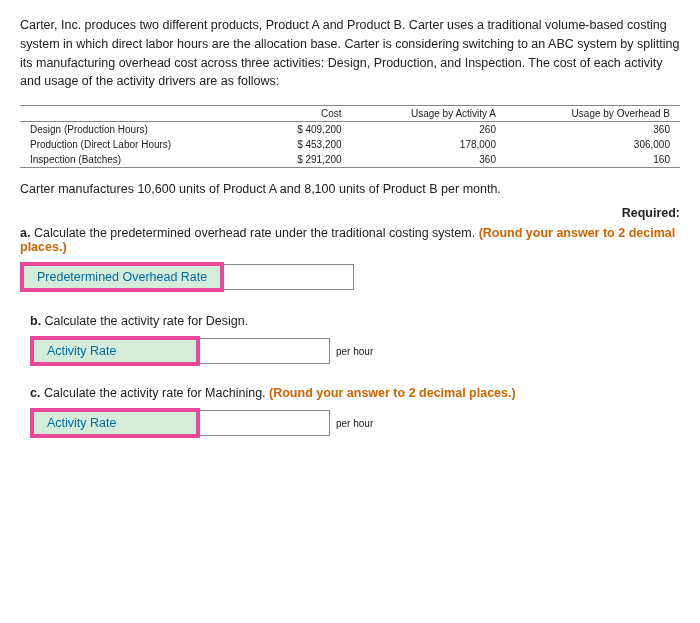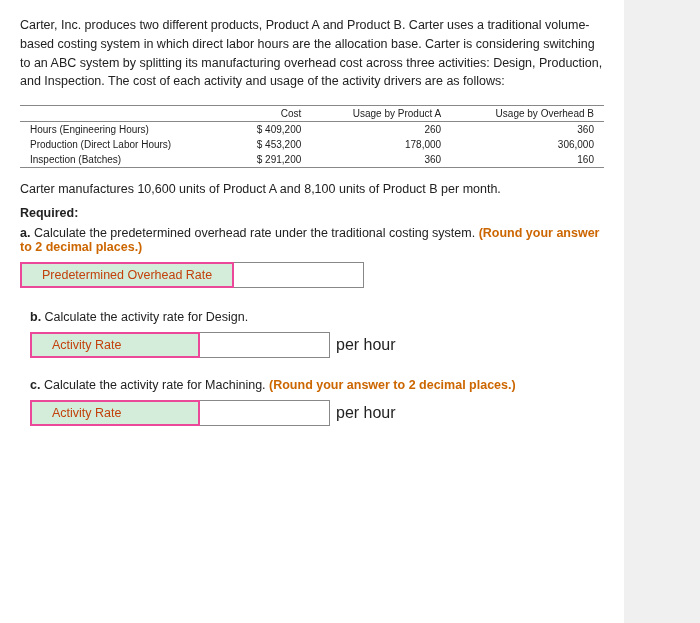--- a/index.html
+++ b/index.html
@@ -6,21 +6,21 @@
     body {
       font-family: Arial, sans-serif;
       font-size: 13px;
       background: #f0f0f0;
       width: 700px;
       min-height: 623px;
       color: #222;
     }
     .page {
       background: #fff;
-      width: 624px;
+      width: 700px;
       min-height: 623px;
       padding: 16px 20px;
     }
     .intro-text {
       font-size: 12.5px;
       line-height: 1.5;
       margin-bottom: 14px;
     }
     .data-table {
       width: 100%;
@@ -56,20 +56,21 @@
     .manufactures-text {
       font-size: 12.5px;
       margin-bottom: 10px;
     }
     .required-section {
       font-size: 12.5px;
     }
     .required-label {
       font-weight: bold;
       margin-bottom: 4px;
+      text-align: right;
     }
     .part-label {
       font-weight: bold;
       display: inline;
     }
     .part-text {
       display: inline;
     }
     .orange-note {
       color: #cc6600;
@@ -94,64 +95,64 @@
       border-left: none;
       height: 26px;
       width: 130px;
       font-size: 12.5px;
       padding: 2px 4px;
       background: #fff;
       outline: none;
     }
     .per-hour-label {
       margin-left: 6px;
-      font-size: 16px;
+      font-size: 10px;
     }
     .part-section {
       margin-bottom: 10px;
     }
     .part-header {
       margin-bottom: 6px;
       margin-top: 6px;
     }
     .input-label-box-green {
       background: #d4edda;
-      border: 2px solid #ec4899;
-      padding: 4px 20px;
+      border: 4px solid #ec4899;
+      padding: 4px 13px;
       font-size: 12.5px;
       min-width: 170px;
-      color: #c2410c;
+      color: #0369a1;
     }
     .section-a { margin-bottom: 22px; }
     .section-b { margin-bottom: 6px; padding-left: 10px; }
     .section-c { margin-bottom: 6px; padding-left: 10px; margin-top: 12px; }
   </style>
 </head>
 <body>
 
 <div class="page">
 
   <p class="intro-text">Carter, Inc. produces two different products, Product A and Product B. Carter uses a traditional volume-based costing system in which direct labor hours are the allocation base. Carter is considering switching to an ABC system by splitting its manufacturing overhead cost across three activities: Design, Production, and Inspection. The cost of each activity and usage of the activity drivers are as follows:</p>
 
   <table class="data-table">
     <thead>
       <tr>
         <th class="left-col"></th>
         <th>Cost</th>
         <th>
-          <span style="white-space:pre-line;">Usage by Product A</span>
+          <span style="white-space:pre-line;">Usage by Activity A</span>
         </th>
         <th>
           <span style="white-space:pre-line;">Usage by Overhead B</span>
         </th>
       </tr>
     </thead>
     <tbody>
       <tr class="first-row">
-        <td class="label-col">Hours (Engineering Hours)</td>
+        <td class="label-col">Design (Production Hours)</td>
         <td class="num-col">$ 409,200</td>
         <td class="num-col">260</td>
         <td class="num-col">360</td>
       </tr>
       <tr>
         <td class="label-col">Production (Direct Labor Hours)</td>
         <td class="num-col">$ 453,200</td>
         <td class="num-col">178,000</td>
         <td class="num-col">306,000</td>
       </tr>

